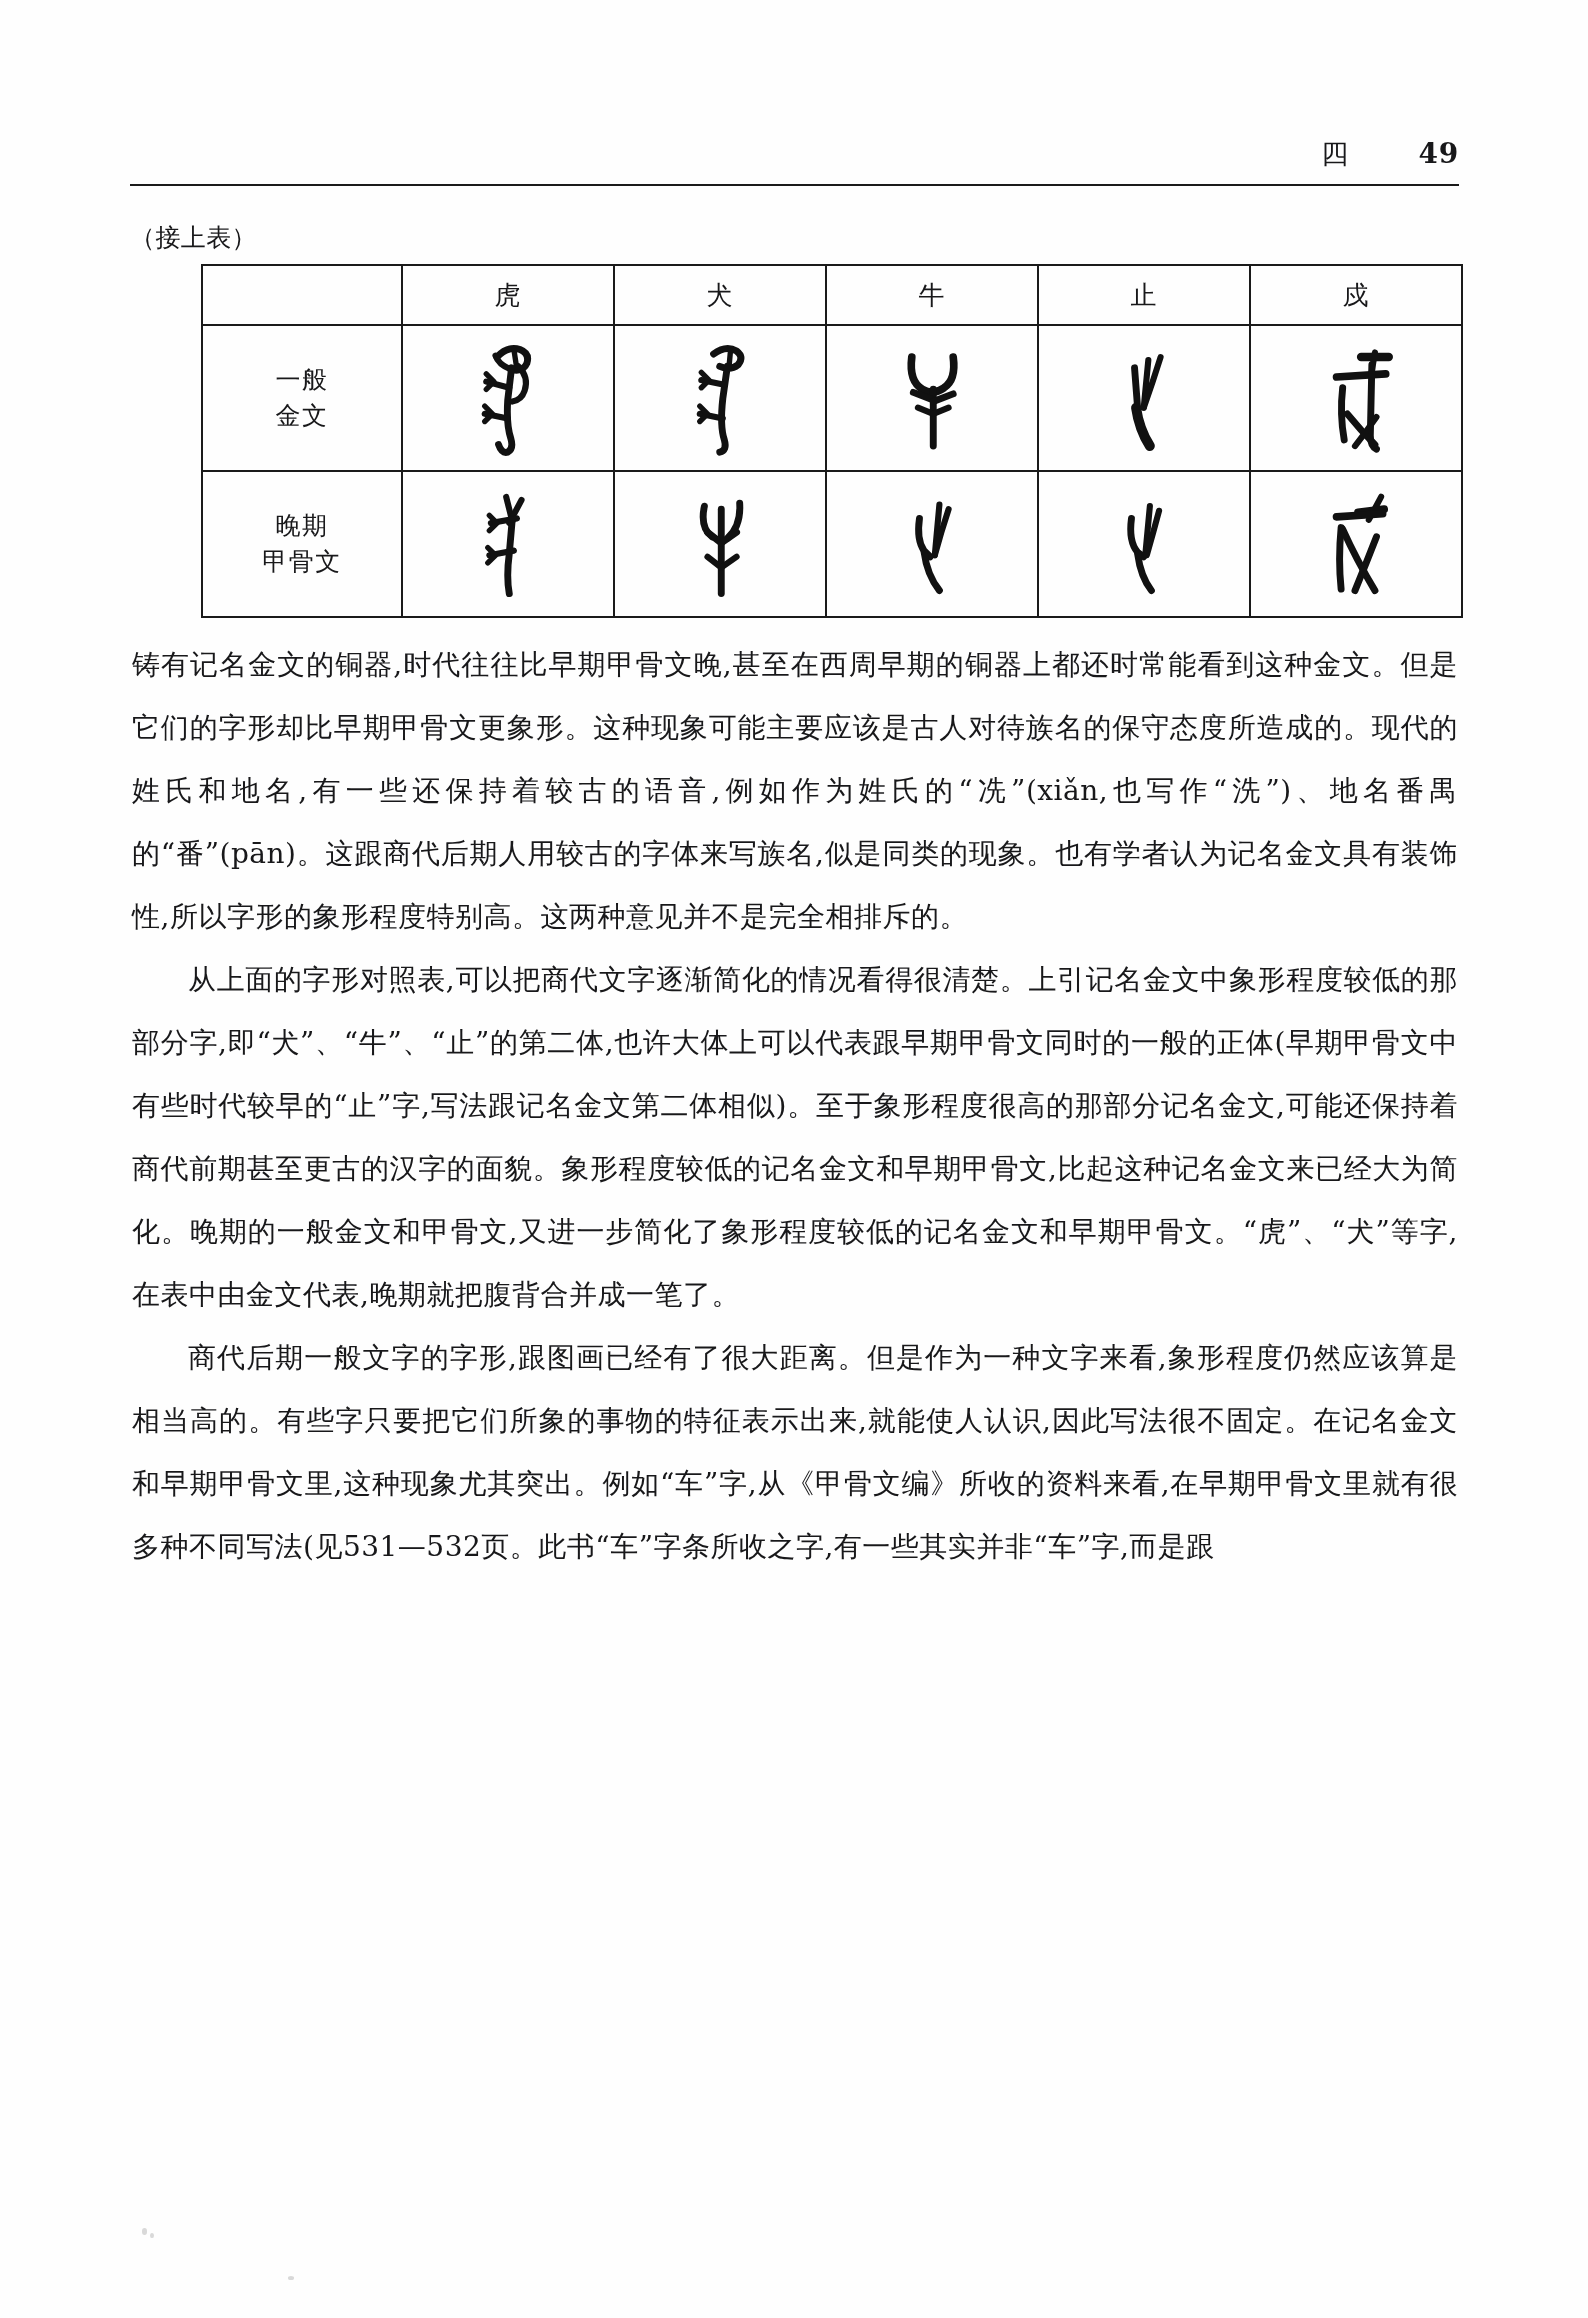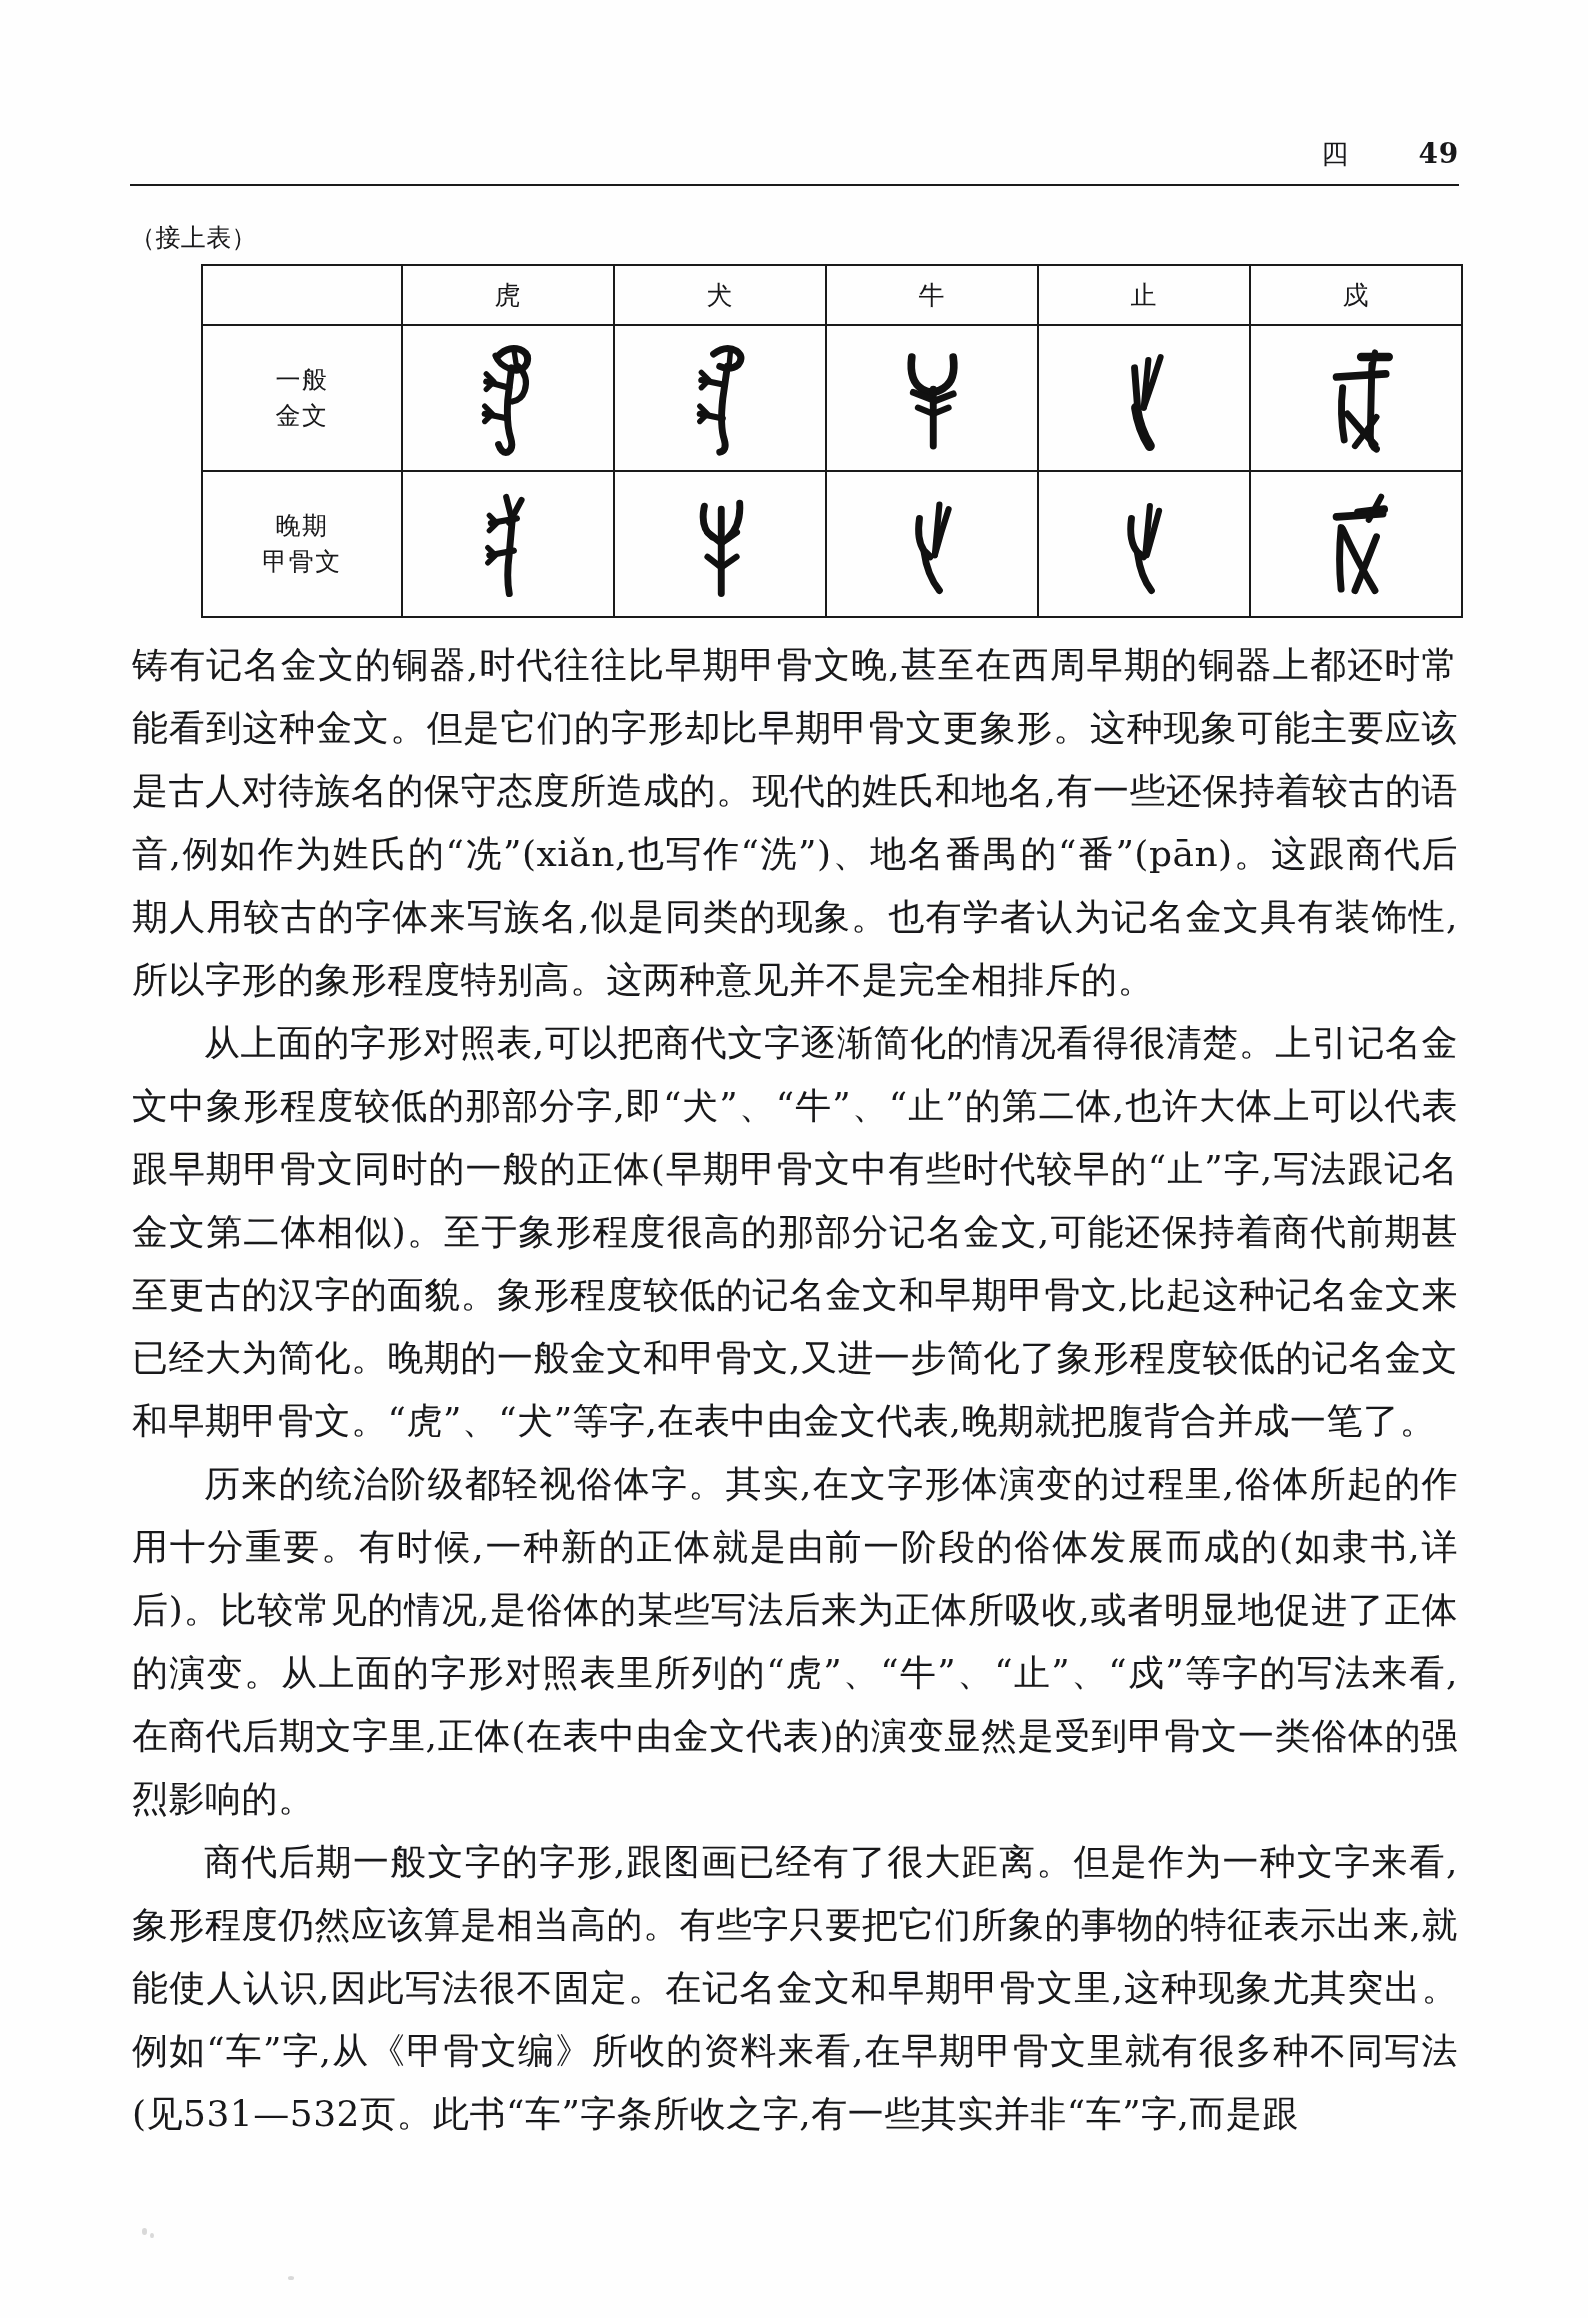--- a/index.html
+++ b/index.html
@@ -101,21 +101,21 @@
     height: 144px;
   }
   .glyph-svg { display: block; margin: 0 auto; }
 
   
   .body-text {
     position: absolute;
     top: 633px;
     left: 132px;
     width: 1326px;
-    font-size: 36px;
+    font-size: 28px;
     line-height: 63px;
     letter-spacing: 0.5px;
     text-align: justify;
     text-justify: inter-character;
   }
   .body-text p {
     margin: 0;
   }
   .body-text p.indent {
     text-indent: 2em;
@@ -290,21 +290,20 @@
             </g>
           </svg>
         </td>
       </tr>
     </tbody>
   </table>
 
   <div class="body-text">
     <p>铸有记名金文的铜器,时代往往比早期甲骨文晚,甚至在西周早期的铜器上都还时常能看到这种金文。但是它们的字形却比早期甲骨文更象形。这种现象可能主要应该是古人对待族名的保守态度所造成的。现代的姓氏和地名,有一些还保持着较古的语音,例如作为姓氏的“冼”(xiǎn,也写作“洗”)、地名番禺的“番”(pān)。这跟商代后期人用较古的字体来写族名,似是同类的现象。也有学者认为记名金文具有装饰性,所以字形的象形程度特别高。这两种意见并不是完全相排斥的。</p>
     <p class="indent">从上面的字形对照表,可以把商代文字逐渐简化的情况看得很清楚。上引记名金文中象形程度较低的那部分字,即“犬”、“牛”、“止”的第二体,也许大体上可以代表跟早期甲骨文同时的一般的正体(早期甲骨文中有些时代较早的“止”字,写法跟记名金文第二体相似)。至于象形程度很高的那部分记名金文,可能还保持着商代前期甚至更古的汉字的面貌。象形程度较低的记名金文和早期甲骨文,比起这种记名金文来已经大为简化。晚期的一般金文和甲骨文,又进一步简化了象形程度较低的记名金文和早期甲骨文。“虎”、“犬”等字,在表中由金文代表,晚期就把腹背合并成一笔了。</p>
-    <p class="indent">历来的统治阶级都轻视俗体字。其实,在文字形体演变的过程里,俗体所起的作用十分重要。有时候,一种新的正体就是由前一阶段的俗体发展而成的(如隶书,详后)。比较常见的情况,是俗体的某些写法后来为正体所吸收,或者明显地促进了正体的演变。从上面的字形对照表里所列的“虎”、“牛”、“止”、“戍”等字的写法来看,在商代后期文字里,正体(在表中由金文代表)的演变显然是受到甲骨文一类俗体的强烈影响的。</p>
     <p class="indent">商代后期一般文字的字形,跟图画已经有了很大距离。但是作为一种文字来看,象形程度仍然应该算是相当高的。有些字只要把它们所象的事物的特征表示出来,就能使人认识,因此写法很不固定。在记名金文和早期甲骨文里,这种现象尤其突出。例如“车”字,从《甲骨文编》所收的资料来看,在早期甲骨文里就有很多种不同写法(见531—532页。此书“车”字条所收之字,有一些其实并非“车”字,而是跟</p>
   </div>
 
   <span class="speck a"></span>
   <span class="speck b"></span>
   <span class="speck c"></span>
 
 </div>
 
 

